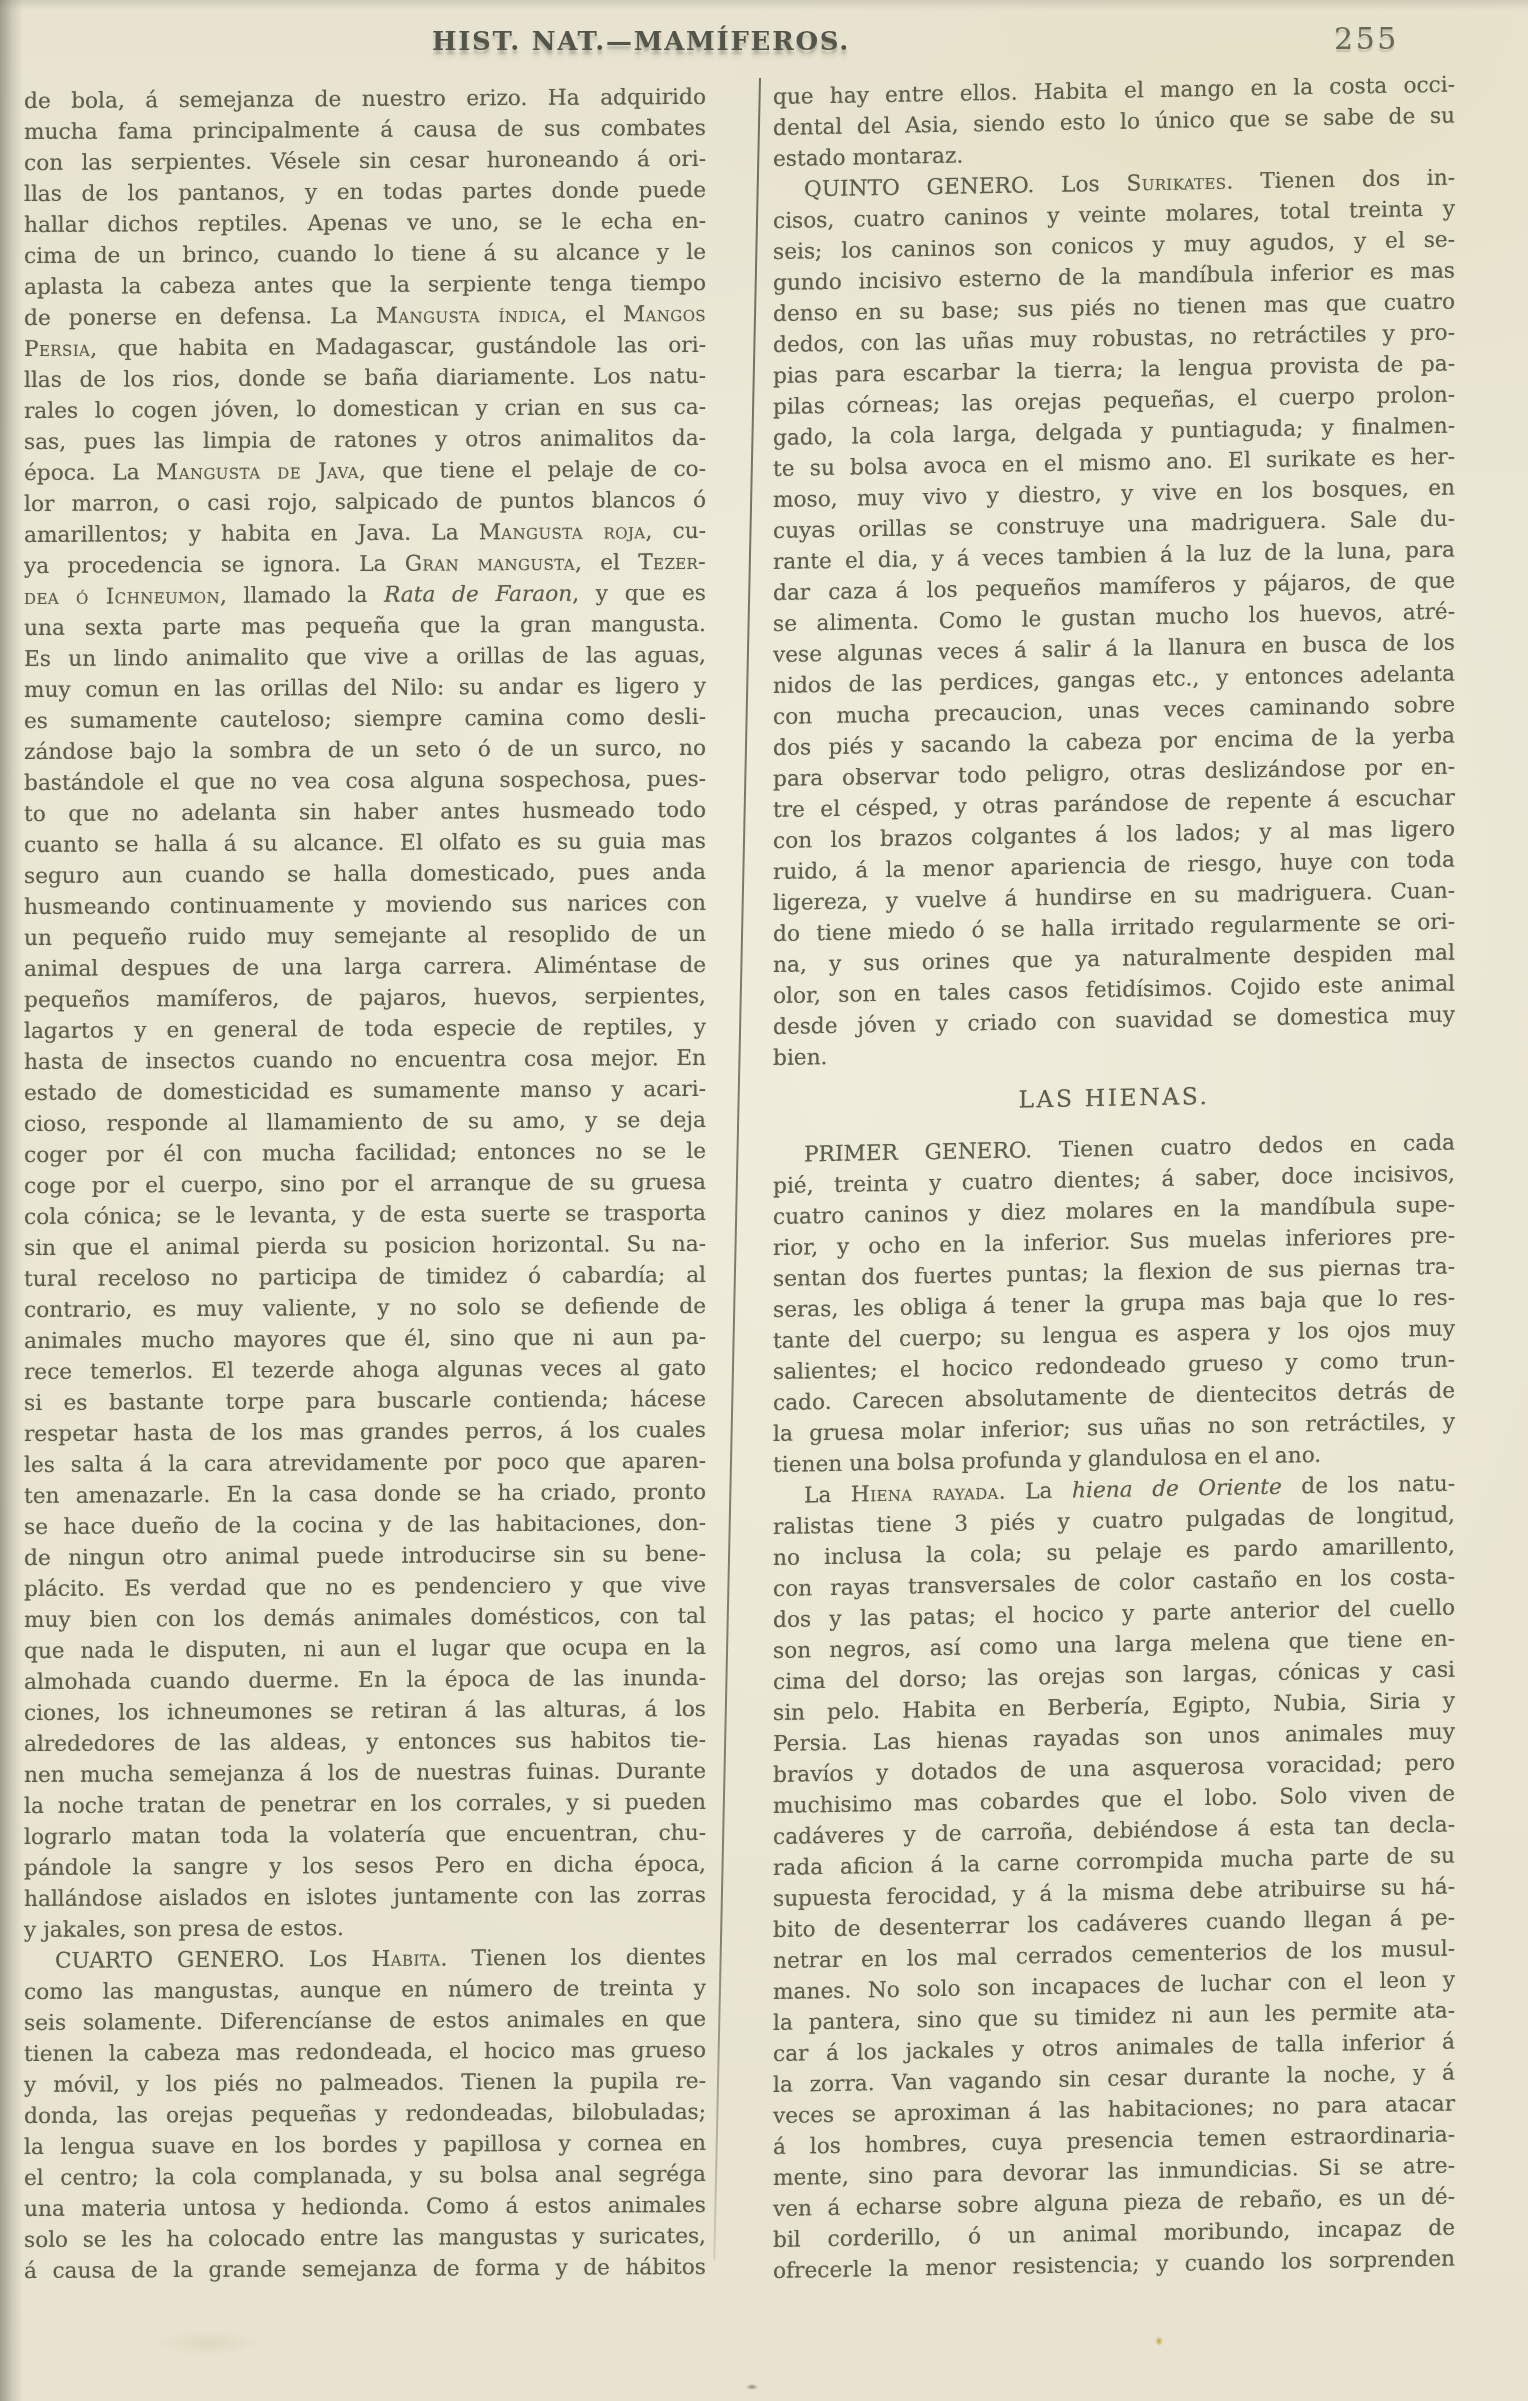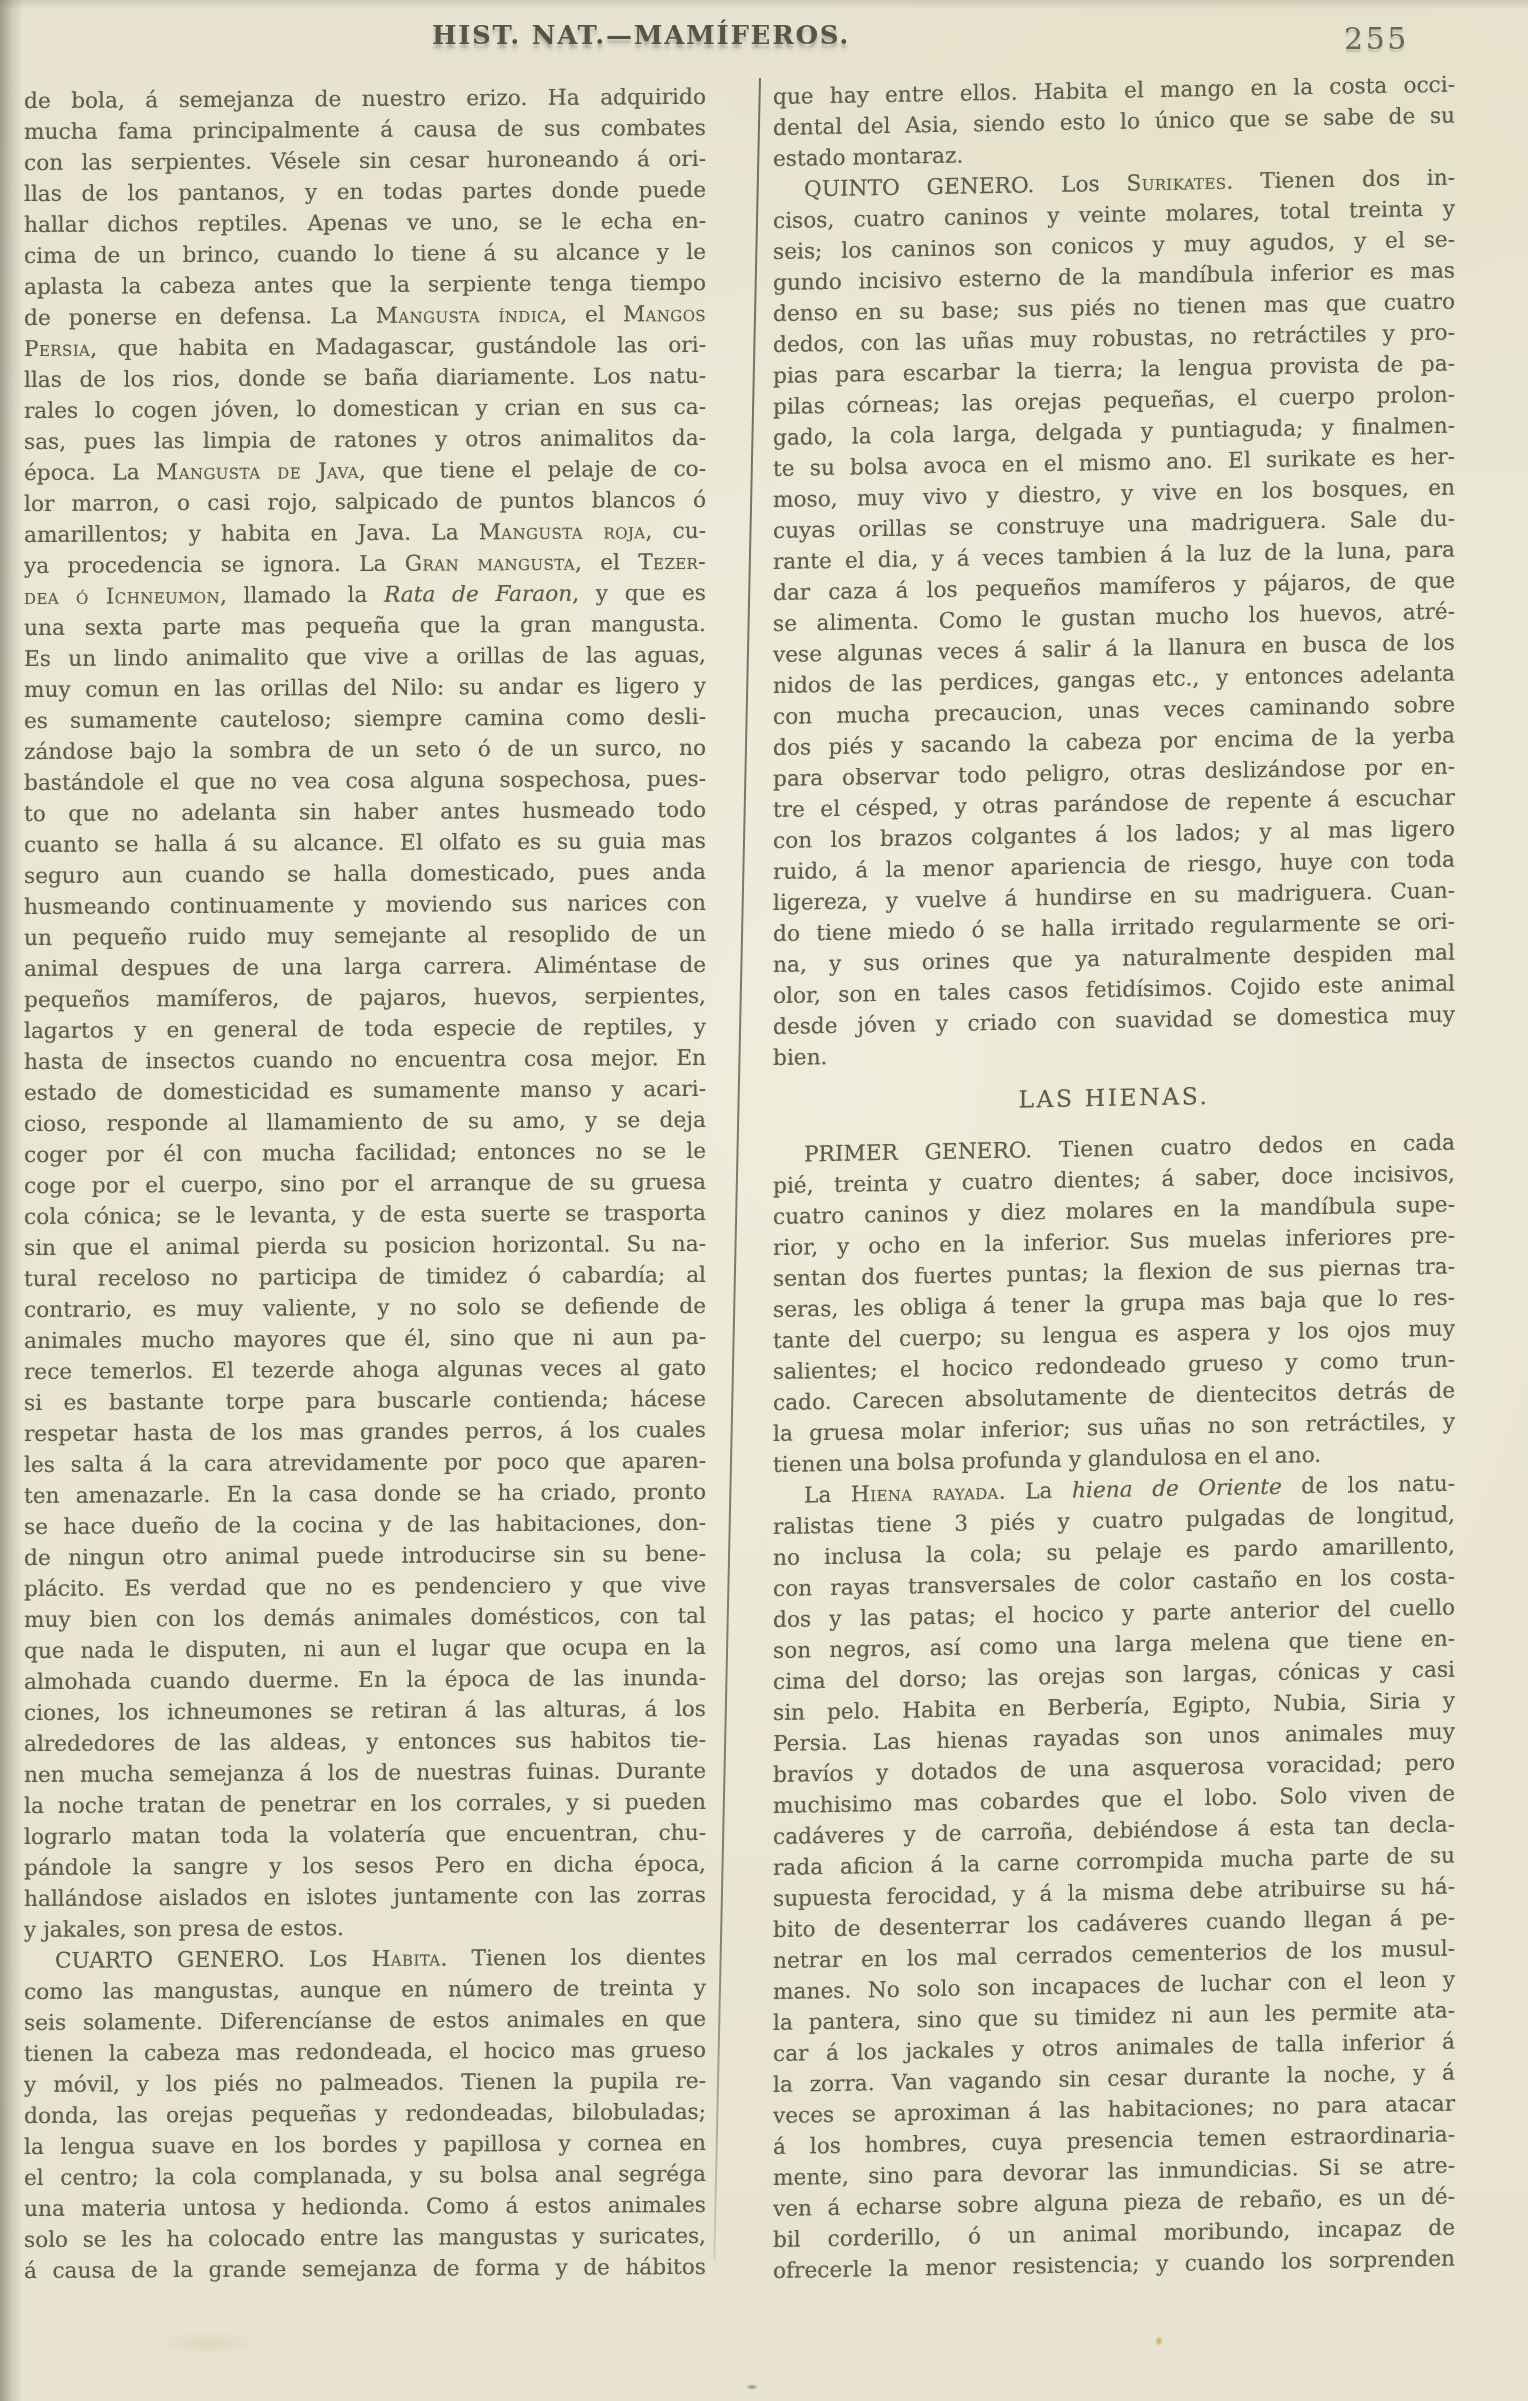--- a/index.html
+++ b/index.html
@@ -15,30 +15,29 @@
   }
   .edge-shadow-left {
     position:absolute; left:0; top:0; width:22.5px; height:100%;
     background:linear-gradient(90deg, rgba(104,100,86,0.55), rgba(104,100,86,0.18) 55%, rgba(104,100,86,0));
   }
   .edge-shadow-top {
     position:absolute; left:0; top:0; width:100%; height:10.4px;
     background:linear-gradient(180deg, rgba(104,100,86,0.18), rgba(104,100,86,0));
   }
   .page-header {
-    position:absolute; top:20px; left:0; width:1282px;
+    position:absolute; top:26px; left:0; width:1282px;
     text-align:center; font-size:26px; font-weight:bold; letter-spacing:1.7px;
     color:#53554a;
     text-shadow:0 3.5px 2.6px rgba(84,86,64,0.28), 0 7px 5.2px rgba(84,86,64,0.12);
   }
   .page-number {
     position:absolute; top:21px; left:1334px; width:104px;
     font-size:30px; letter-spacing:2.6px; color:#66685a;
     text-shadow:0 2.6px 1.7px rgba(84,86,64,0.25);
-    margin-left:10px;
   }
   .divider {
     position:absolute; left:759px; top:78px; width:1.7px; height:2182px;
     background:linear-gradient(180deg, rgba(72,74,58,0.75) 0%, rgba(72,74,58,0.65) 85%, rgba(72,74,58,0.15) 100%);
     transform:rotate(1.2deg); transform-origin:top center;
   }
   .col { position:absolute; font-size:21.7px; }
   .col-left  { left:24px;  top:85px; width:682px; --lh:31px; transform:skewY(-0.35deg); transform-origin:top left; }
   .col-right { left:773px; top:81px; width:682px; --lh:31px; transform:skewY(-1.05deg); transform-origin:top left; }
   .line {

